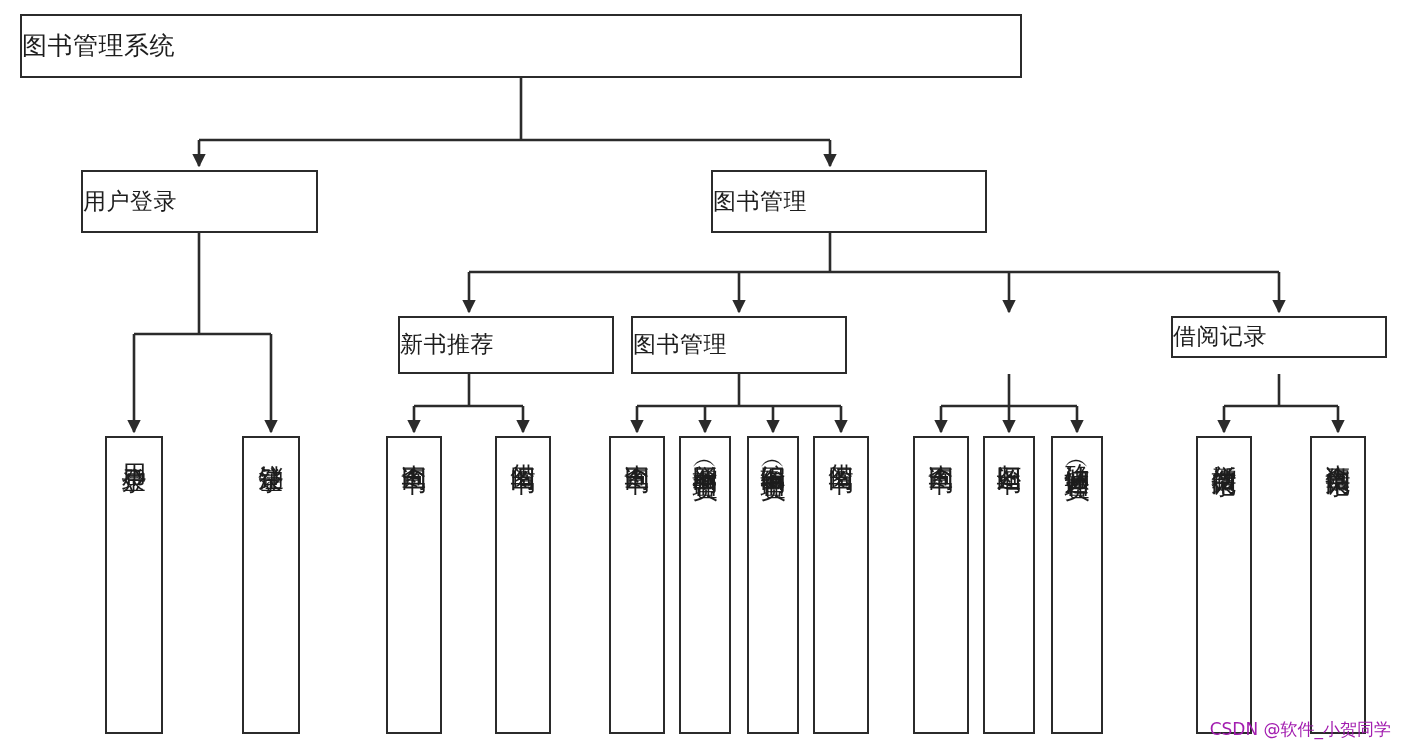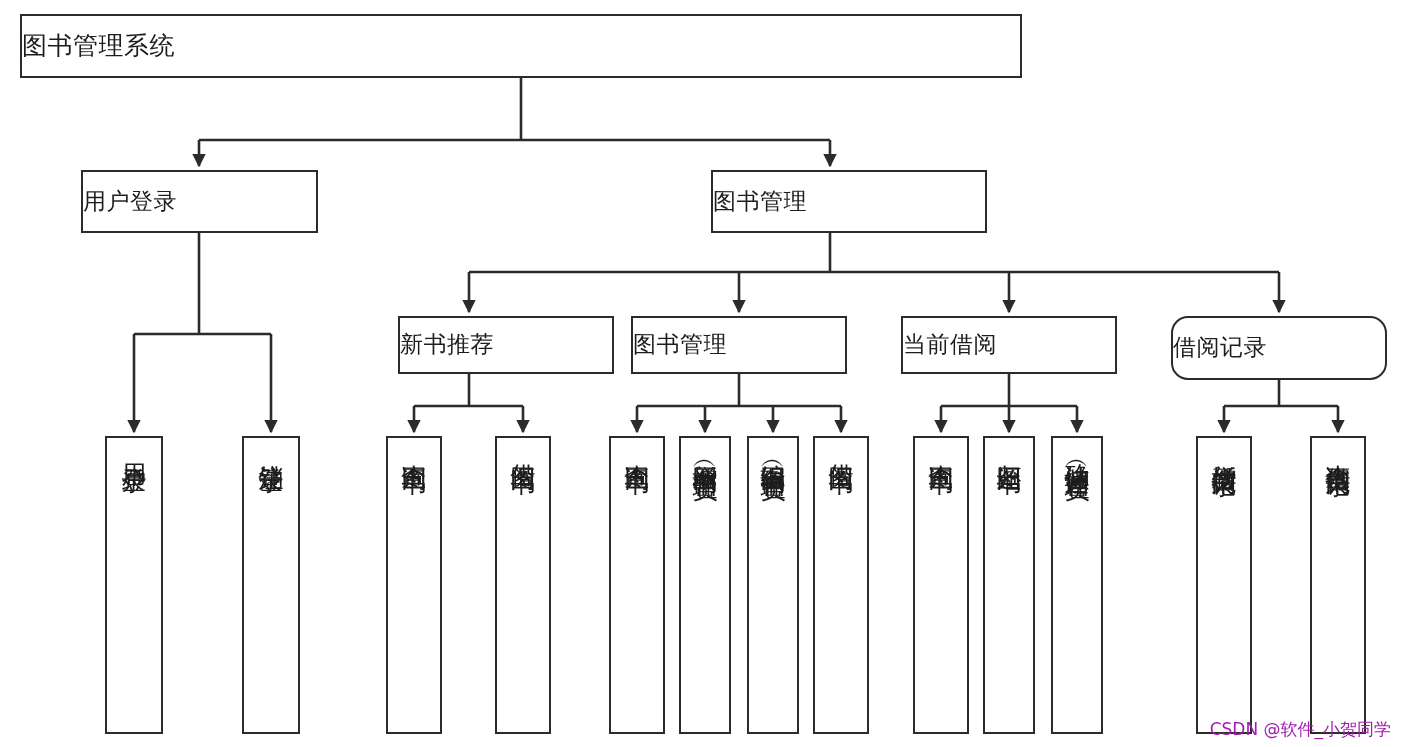--- a/index.html
+++ b/index.html
@@ -143,25 +143,22 @@
   </div>
 
   <div class="node horiz" style="left:361px; top:316px; width:216px; height:58px;margin-left:37px;">
     <span class="node-label">新书推荐</span>
   </div>
 
   <div class="node horiz" style="left:631px; top:316px; width:216px; height:58px;">
     <span class="node-label">图书管理</span>
   </div>
 
-  <div class="node horiz" style="left:901px; top:316px; width:216px; height:58px;">
-    <span class="node-label">当前借阅</span>
-  </div>
-
-  <div class="node horiz" style="left:1171px; top:316px; width:216px; height:64px;border-radius:17px;">
+
+  <div class="node horiz" style="left:1171px; top:316px; width:216px; height:42px;">
     <span class="node-label">借阅记录</span>
   </div>
 
   <div class="node vert" style="left:105px; top:436px; width:58px; height:298px;">
     <span class="node-label">用户登录</span>
   </div>
 
   <div class="node vert" style="left:242px; top:436px; width:58px; height:298px;">
     <span class="node-label">注销登录</span>
   </div>

